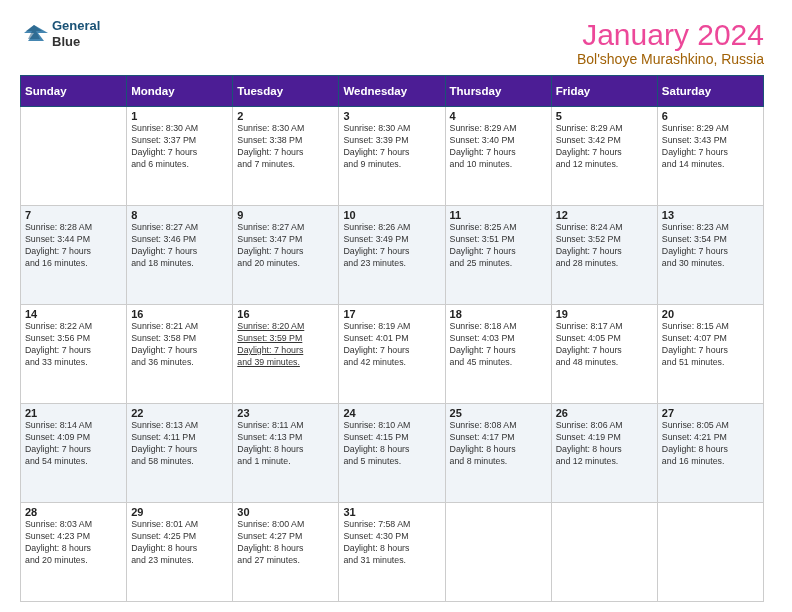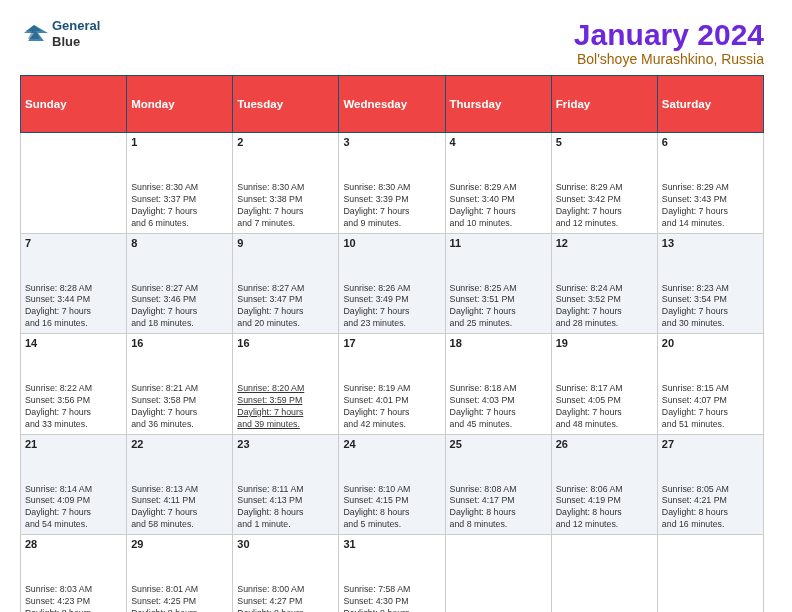--- a/index.html
+++ b/index.html
@@ -37,41 +37,41 @@
     .logo-text .blue { color: #1a5276; }
     .logo-bird {
       width: 28px;
       height: 22px;
     }
     .title-block {
       text-align: right;
     }
     .main-title {
       font-size: 30px;
-      font-weight: 700;
-      color: #6d28d9;
+      font-weight: 400;
+      color: #ec4899;
       line-height: 1.1;
     }
     .subtitle {
       font-size: 14px;
       color: #a16207;
     }
     .calendar {
       flex: 1;
       border: 1px solid #ccc;
       border-collapse: collapse;
       width: 100%;
       table-layout: fixed;
     }
     .calendar th {
-      background: #ef4444;
+      background: #4c1d95;
       color: #fff;
       font-size: 11.5px;
       font-weight: bold;
-      padding: 22px 4px;
+      padding: 9px 4px;
       text-align: left;
       border: 1px solid #1a5276;
     }
     .calendar td {
       border: 1px solid #ccc;
       vertical-align: top;
       padding: 3px 4px;
       font-size: 9px;
       color: #333;
       background: #fff;
@@ -84,21 +84,20 @@
       font-size: 11px;
       font-weight: bold;
       color: #222;
       display: block;
       margin-bottom: 1px;
     }
     .cell-content {
       font-size: 8.8px;
       line-height: 1.35;
       color: #333;
-      margin-top: 34px;
     }
     .empty-cell {
       background: #f9f9f9;
     }
   </style>
 </head>
 <body>
 
 <div class="page">
   <div class="header">

